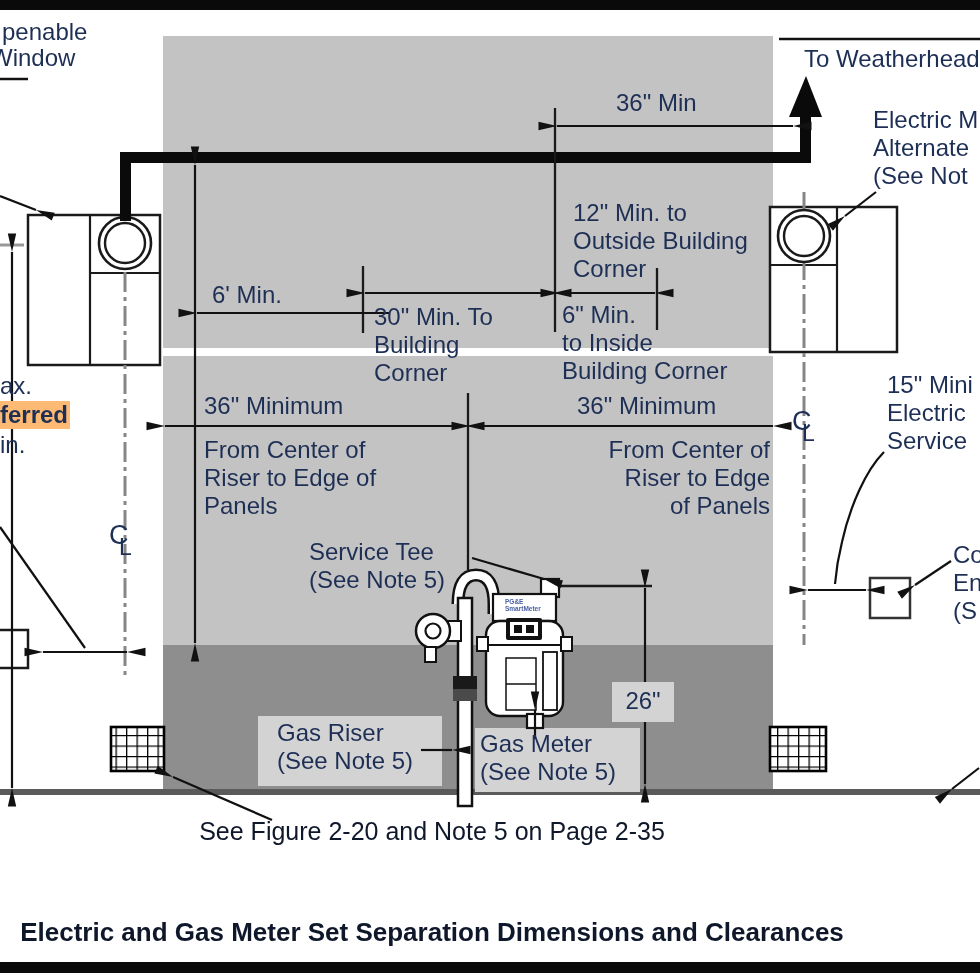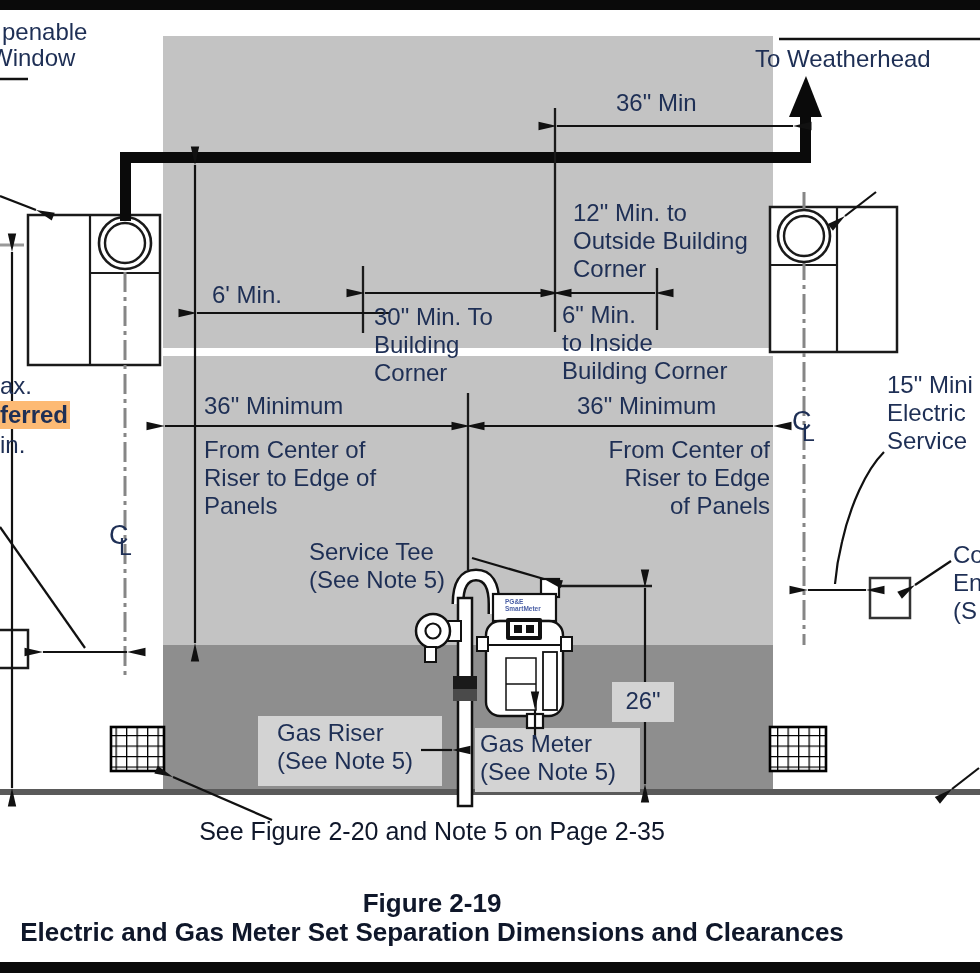--- a/index.html
+++ b/index.html
@@ -154,21 +154,24 @@
     <line x1="979" y1="768" x2="952" y2="789" marker-end="url(#ae)"></line>
     <line x1="0" y1="527" x2="85" y2="648"></line>
     <path d="M884,452 C866,470 850,506 842,542 C838,558 836,572 835,584"></path>
   </g>
 </svg>
 
 
 <div class="lbl" style="left:2px;top:18px;">penable</div>
 <div class="lbl" style="left:-10px;top:44px;">Window</div>
 
-<div class="lbl" style="left:755px;top:45px;text-align:center;">To Weatherhead</div>
+<div class="lbl" style="left:804px;top:45px;text-align:center;">To Weatherhead</div>
+<div class="lbl" style="left:873px;top:106px;">Electric M
+Alternate
+(See Not</div>
 
 <div class="lbl" style="left:616px;top:89px;">36" Min</div>
 <div class="lbl" style="left:573px;top:199px;">12" Min. to
 Outside Building
 Corner</div>
 <div class="lbl" style="left:212px;top:281px;">6' Min.</div>
 <div class="lbl" style="left:374px;top:303px;">30" Min. To
 Building
 Corner</div>
 <div class="lbl" style="left:562px;top:301px;">6" Min.
@@ -208,16 +211,15 @@
 (See Note 5)</div>
 <div class="lbl calign" style="left:612px;top:687px;width:62px;">26"</div>
 <div class="lbl" style="left:277px;top:719px;">Gas Riser
 (See Note 5)</div>
 <div class="lbl" style="left:480px;top:730px;">Gas Meter
 (See Note 5)</div>
 <div class="lbl tiny" style="left:505px;top:598px;">PG&amp;E
 SmartMeter</div>
 
 <div class="caption" style="top:817px;">See Figure 2-20 and Note 5 on Page 2-35</div>
-<div class="caption bold" style="top:888px;font-size:26px;">Figure 2-19</div>
 <div class="caption bold" style="top:917px;font-size:26px;">Electric and Gas Meter Set Separation Dimensions and Clearances</div>
 
 </div>
 
 </body></html>

